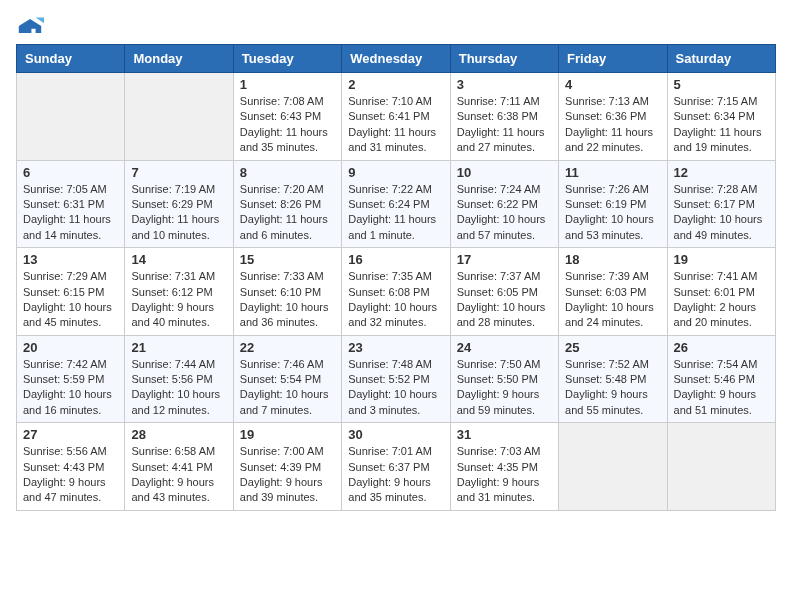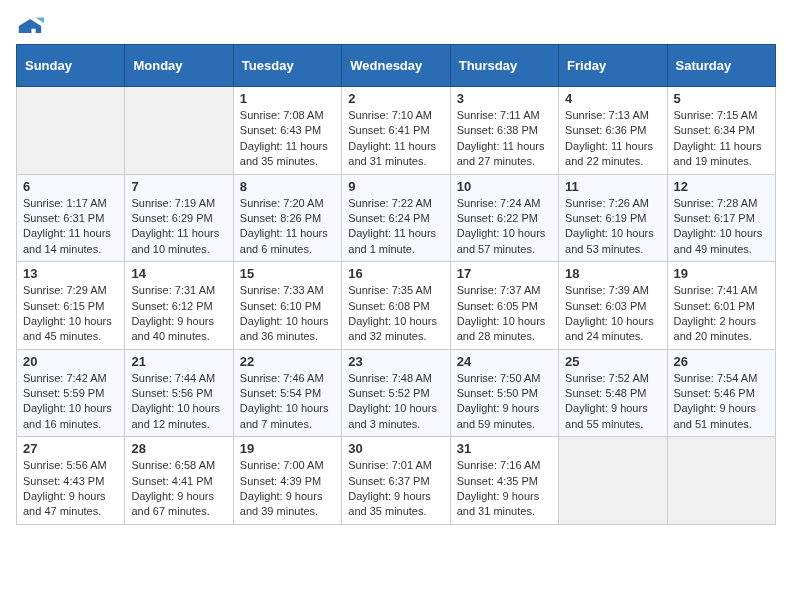--- a/index.html
+++ b/index.html
@@ -45,21 +45,21 @@
     }
     table {
       width: 100%;
       border-collapse: collapse;
       font-size: 11px;
     }
     th {
       background-color: #2a6db5;
       color: #fff;
       text-align: left;
-      padding: 13px 8px;
+      padding: 6px 8px;
       font-size: 13px;
       font-weight: bold;
       border: 1px solid #1a5090;
     }
     td {
       border: 1px solid #ccc;
       vertical-align: top;
       padding: 4px 6px;
       height: 80px;
       width: 108px;
@@ -162,21 +162,21 @@
             <div>Sunrise: 7:15 AM</div>
             <div>Sunset: 6:34 PM</div>
             <div>Daylight: 11 hours and 19 minutes.</div>
           </div>
         </td>
       </tr>
       <tr>
         <td>
           <span class="day-number">6</span>
           <div class="day-info">
-            <div>Sunrise: 1:17 AM</div>
+            <div>Sunrise: 7:05 AM</div>
             <div>Sunset: 6:31 PM</div>
             <div>Daylight: 11 hours and 14 minutes.</div>
           </div>
         </td>
         <td>
           <span class="day-number">7</span>
           <div class="day-info">
             <div>Sunrise: 7:19 AM</div>
             <div>Sunset: 6:29 PM</div>
             <div>Daylight: 11 hours and 10 minutes.</div>
@@ -346,21 +346,21 @@
             <div>Sunrise: 5:56 AM</div>
             <div>Sunset: 4:43 PM</div>
             <div>Daylight: 9 hours and 47 minutes.</div>
           </div>
         </td>
         <td>
           <span class="day-number">28</span>
           <div class="day-info">
             <div>Sunrise: 6:58 AM</div>
             <div>Sunset: 4:41 PM</div>
-            <div>Daylight: 9 hours and 67 minutes.</div>
+            <div>Daylight: 9 hours and 43 minutes.</div>
           </div>
         </td>
         <td>
           <span class="day-number">19</span>
           <div class="day-info">
             <div>Sunrise: 7:00 AM</div>
             <div>Sunset: 4:39 PM</div>
             <div>Daylight: 9 hours and 39 minutes.</div>
           </div>
         </td>
@@ -368,21 +368,21 @@
           <span class="day-number">30</span>
           <div class="day-info">
             <div>Sunrise: 7:01 AM</div>
             <div>Sunset: 6:37 PM</div>
             <div>Daylight: 9 hours and 35 minutes.</div>
           </div>
         </td>
         <td>
           <span class="day-number">31</span>
           <div class="day-info">
-            <div>Sunrise: 7:16 AM</div>
+            <div>Sunrise: 7:03 AM</div>
             <div>Sunset: 4:35 PM</div>
             <div>Daylight: 9 hours and 31 minutes.</div>
           </div>
         </td>
         <td class="empty shaded"></td>
         <td class="empty shaded"></td>
       </tr>
     </tbody>
 </table>
 

